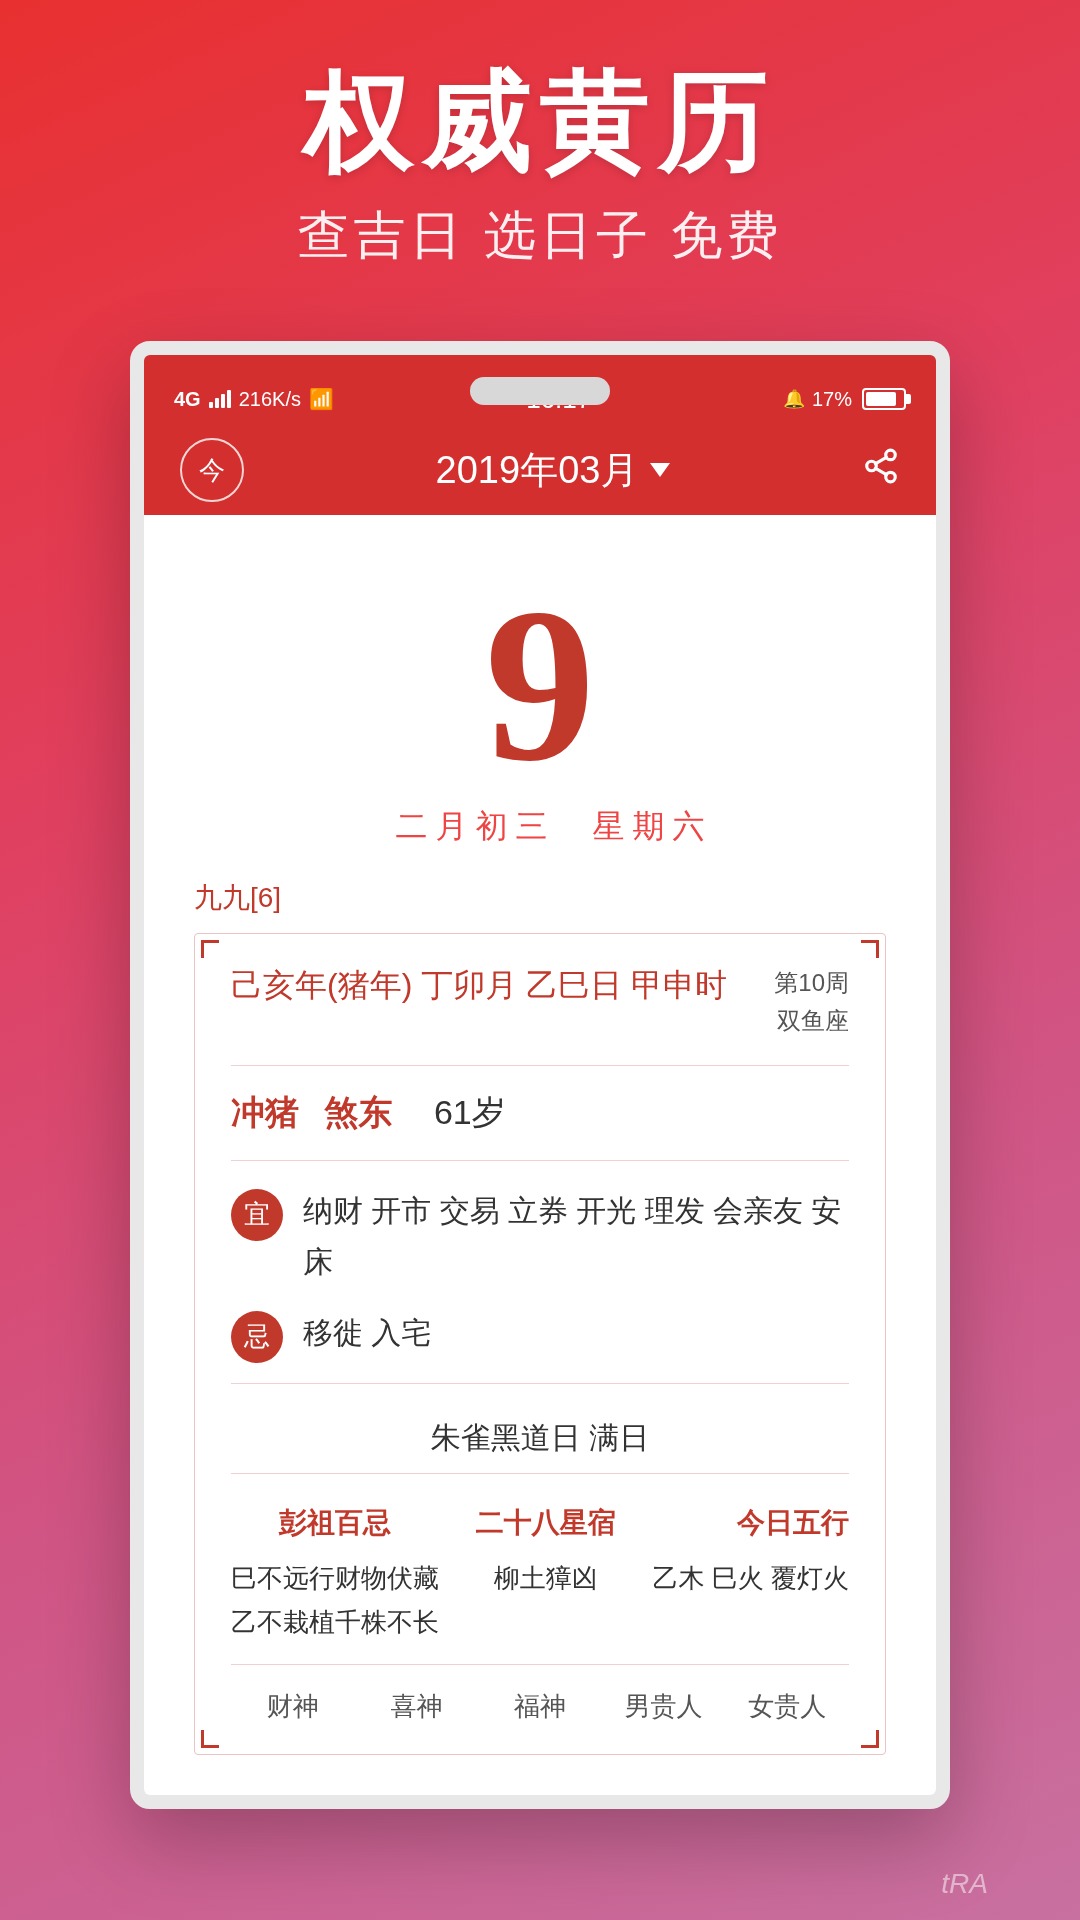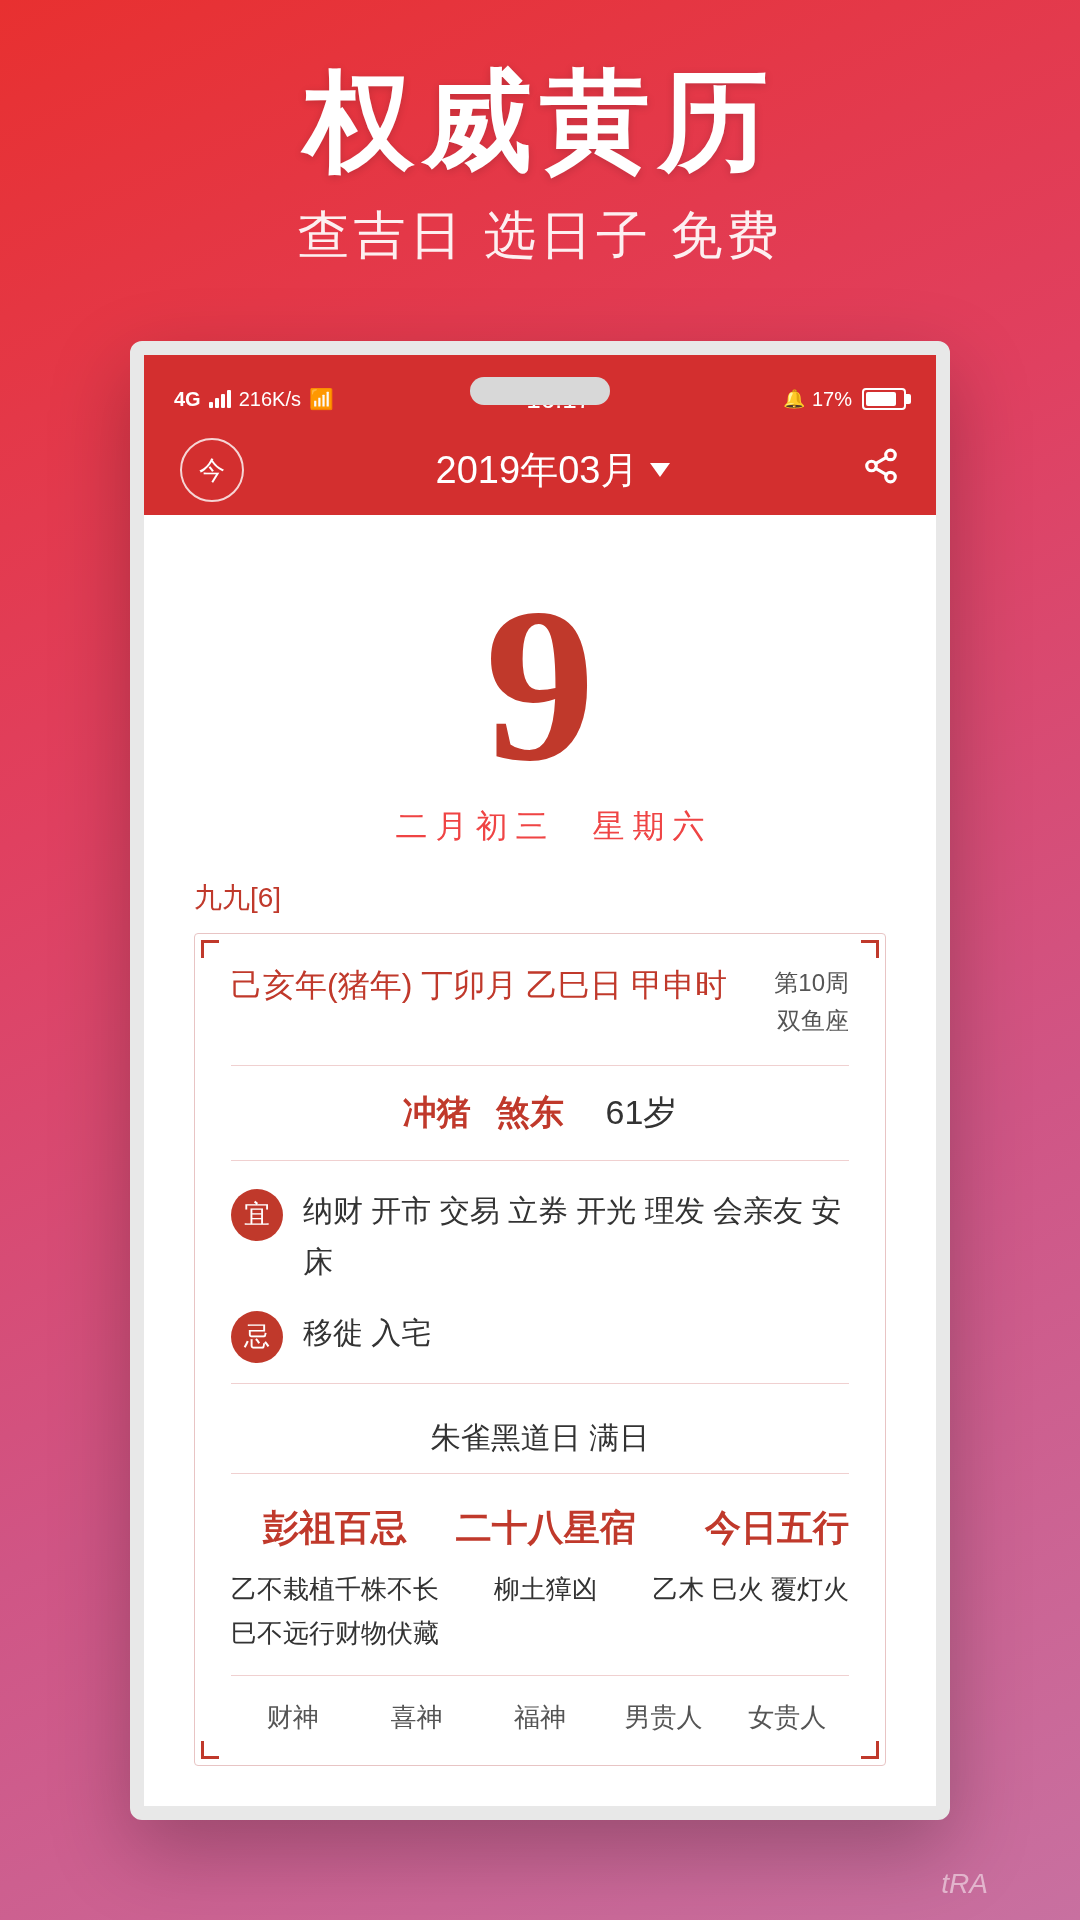--- a/index.html
+++ b/index.html
@@ -35,21 +35,21 @@
       margin-top: 20px;
       letter-spacing: 4px;
       font-weight: 400;
     }
 
     
     .phone-mockup {
       width: 820px;
       margin: 0 auto;
       background: #f5f5f5;
-      border-radius: 12px;
+      border-radius: 20px;
       border: 14px solid #e8e8e8;
       box-shadow: 0 30px 80px rgba(0,0,0,0.25), inset 0 0 0 3px #d0d0d0;
       overflow: hidden;
       position: relative;
     }
 
     
     .phone-speaker {
       position: absolute;
       top: 22px;
@@ -270,21 +270,21 @@
     }
 
     .week-zodiac {
       text-align: right;
       color: #555;
       font-size: 24px;
       line-height: 1.6;
     }
 
     .chong-row {
-      text-align: center;
+      text-align: left;
       font-size: 34px;
       padding-bottom: 24px;
       border-bottom: 1px solid #f0d0d0;
       margin-bottom: 24px;
     }
 
     .chong-label {
       color: #c0392b;
       font-weight: 700;
     }
@@ -338,21 +338,21 @@
 
     .three-cols {
       display: flex;
       justify-content: space-between;
       text-align: center;
       padding: 10px 0 20px;
       border-bottom: 1px solid #f0d0d0;
     }
 
     .col-title {
-      font-size: 36px;
+      font-size: 28px;
       font-weight: 700;
       color: #c0392b;
       margin-bottom: 14px;
     }
 
     .col-content {
       font-size: 26px;
       color: #333;
       line-height: 1.7;
     }
@@ -491,22 +491,22 @@
           <div class="yi-ji-text">移徙 入宅</div>
         </div>
 
         <div class="divider"></div>
 
         <div class="zhuri-row">朱雀黑道日  满日</div>
 
         <div class="three-cols">
           <div class="three-col">
             <div class="col-title">彭祖百忌</div>
+            <div class="col-content">巳不远行财物伏藏</div>
             <div class="col-content">乙不栽植千株不长</div>
-            <div class="col-content">巳不远行财物伏藏</div>
           </div>
           <div class="three-col" style="text-align:center;">
             <div class="col-title">二十八星宿</div>
             <div class="col-content">柳土獐凶</div>
           </div>
           <div class="three-col" style="text-align:right;">
             <div class="col-title">今日五行</div>
             <div class="col-content">乙木 巳火 覆灯火</div>
           </div>
         </div>

